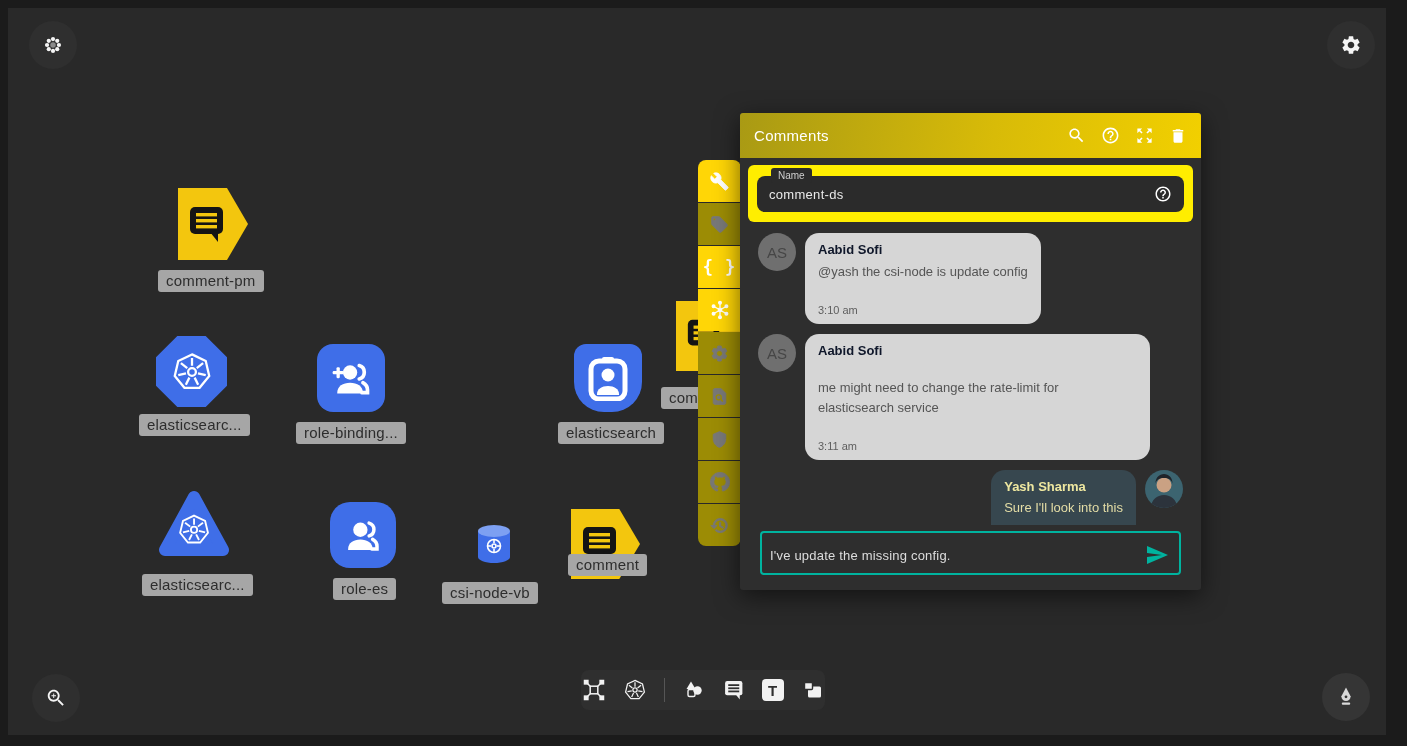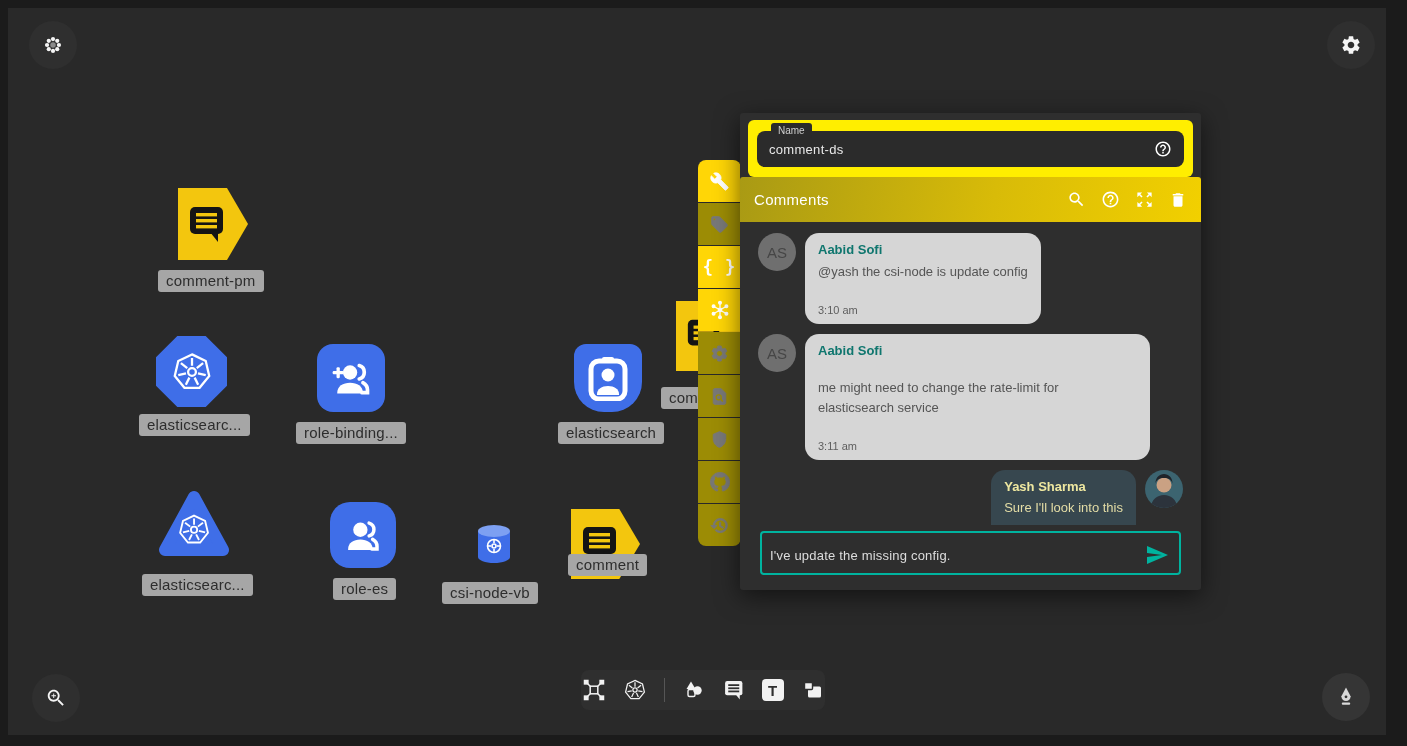--- a/index.html
+++ b/index.html
@@ -41,21 +41,21 @@
   #name-wrap { position:relative; background:#2b2b2b; border-radius:8px; height:36px; display:flex; align-items:center; padding:0 12px; }
   #name-chip { position:absolute; top:-8px; left:14px; background:#2b2b2b; color:#cfcfcf; font-size:10px; padding:2px 7px; border-radius:3px; }
   #name-input { flex:1; background:transparent; border:none; outline:none; color:#e8e8e8; font-size:13px; font-family:"Liberation Sans", sans-serif; letter-spacing:.3px; }
 
   #messages { flex:1; padding:11px 18px 0; overflow:hidden; }
   .msg-row { display:flex; align-items:flex-start; margin-bottom:10px; }
   .msg-row.right { justify-content:flex-end; }
   .avatar { width:38px; height:38px; border-radius:50%; background:#6f6f6f; color:#464646; font-size:15px; display:flex; align-items:center; justify-content:center; flex:0 0 38px; }
   .photo-avatar { width:38px; height:38px; border-radius:50%; overflow:hidden; flex:0 0 38px; margin-left:9px; }
   .bubble { background:#d6d6d6; border-radius:14px; padding:9px 13px 8px; margin-left:9px; max-width:345px; }
-  .bubble .author { font-size:13px; font-weight:bold; color:#0f766e; }
+  .bubble .author { font-size:13px; font-weight:bold; color:#0f172a; }
   .bubble .text { font-size:13px; color:#555; margin-top:5px; line-height:1.55; }
   .bubble.spaced .text { margin-top:20px; }
   .bubble .time { font-size:11px; color:#5e5e5e; margin-top:22px; }
   .bubble.dark { background:#37474f; margin-left:0; }
   .bubble.dark .author { color:#efe8a0; }
   .bubble.dark .text { color:#e4dda6; margin-top:4px; }
   .bubble.dark .time { color:#97a0a3; text-align:right; }
 
   #composer { margin:6px 20px 15px; flex:0 0 44px; border:2px solid #00b39f; border-radius:4px; display:flex; align-items:center; padding:4px 10px 0 8px; }
   #composer-input { flex:1; background:transparent; border:none; outline:none; color:#dddddd; font-size:13px; font-family:"Liberation Sans", sans-serif; letter-spacing:.2px; }
@@ -242,44 +242,44 @@
         </svg>
     </div>
     <div class="tile inactive">
       <svg width="19" height="19" viewBox="0 0 24 24">
           <path d="M13 3a9 9 0 0 0-9 9H1l3.89 3.89.07.14L9 12H6a7 7 0 1 1 7 7c-1.93 0-3.68-.79-4.94-2.06l-1.42 1.42A8.95 8.95 0 0 0 13 21a9 9 0 0 0 0-18zm-1 5v5l4.28 2.54.72-1.21-3.5-2.08V8z"></path>
         </svg>
     </div>
   </div>
 
   <div id="comments-panel">
+    <div id="panel-header">
+      <span id="panel-title">Comments</span>
+      <div id="header-actions">
+        <svg width="19" height="19" viewBox="0 0 24 24" fill="#fff">
+            <path d="M15.5 14h-.79l-.28-.27C15.41 12.59 16 11.11 16 9.5 16 5.91 13.09 3 9.5 3S3 5.91 3 9.5 5.91 16 9.5 16c1.61 0 3.09-.59 4.23-1.57l.27.28v.79l5 4.99L20.49 19l-4.99-5zm-6 0C7.01 14 5 11.99 5 9.5S7.01 5 9.5 5 14 7.01 14 9.5 11.99 14 9.5 14z"></path>
+          </svg>
+        <svg width="19" height="19" viewBox="0 0 24 24" fill="#fff">
+            <path d="M11 18h2v-2h-2v2zm1-16C6.48 2 2 6.48 2 12s4.48 10 10 10 10-4.48 10-10S17.52 2 12 2zm0 18c-4.41 0-8-3.59-8-8s3.59-8 8-8 8 3.59 8 8-3.59 8-8 8zm0-14c-2.21 0-4 1.79-4 4h2c0-1.1.9-2 2-2s2 .9 2 2c0 2-3 1.75-3 5h2c0-2.25 3-2.5 3-5 0-2.21-1.79-4-4-4z"></path>
+          </svg>
+        <svg width="19" height="19" viewBox="0 0 24 24" fill="#fff">
+            <path d="M15 3l2.3 2.3-2.89 2.87 1.42 1.42L18.7 6.7 21 9V3h-6zM3 9l2.3-2.3 2.87 2.89 1.42-1.42L6.7 5.3 9 3H3v6zm6 12l-2.3-2.3 2.89-2.87-1.42-1.42L5.3 17.3 3 15v6h6zm12-6l-2.3 2.3-2.87-2.89-1.42 1.42 2.89 2.87L15 21h6v-6z"></path>
+          </svg>
+        <svg width="18" height="18" viewBox="0 0 24 24" fill="#fff">
+            <path d="M6 19c0 1.1.9 2 2 2h8c1.1 0 2-.9 2-2V7H6v12zM19 4h-3.5l-1-1h-5l-1 1H5v2h14V4z"></path>
+          </svg>
+      </div>
+    </div>
+
     <div id="name-section">
       <div id="name-wrap">
         <span id="name-chip">Name</span>
         <input id="name-input" type="text" value="comment-ds" style="">
         <svg width="18" height="18" viewBox="0 0 24 24" fill="#fff">
             <path d="M11 18h2v-2h-2v2zm1-16C6.48 2 2 6.48 2 12s4.48 10 10 10 10-4.48 10-10S17.52 2 12 2zm0 18c-4.41 0-8-3.59-8-8s3.59-8 8-8 8 3.59 8 8-3.59 8-8 8zm0-14c-2.21 0-4 1.79-4 4h2c0-1.1.9-2 2-2s2 .9 2 2c0 2-3 1.75-3 5h2c0-2.25 3-2.5 3-5 0-2.21-1.79-4-4-4z"></path>
-          </svg>
-      </div>
-    </div>
-
-    <div id="panel-header">
-      <span id="panel-title">Comments</span>
-      <div id="header-actions">
-        <svg width="19" height="19" viewBox="0 0 24 24" fill="#fff">
-            <path d="M15.5 14h-.79l-.28-.27C15.41 12.59 16 11.11 16 9.5 16 5.91 13.09 3 9.5 3S3 5.91 3 9.5 5.91 16 9.5 16c1.61 0 3.09-.59 4.23-1.57l.27.28v.79l5 4.99L20.49 19l-4.99-5zm-6 0C7.01 14 5 11.99 5 9.5S7.01 5 9.5 5 14 7.01 14 9.5 11.99 14 9.5 14z"></path>
-          </svg>
-        <svg width="19" height="19" viewBox="0 0 24 24" fill="#fff">
-            <path d="M11 18h2v-2h-2v2zm1-16C6.48 2 2 6.48 2 12s4.48 10 10 10 10-4.48 10-10S17.52 2 12 2zm0 18c-4.41 0-8-3.59-8-8s3.59-8 8-8 8 3.59 8 8-3.59 8-8 8zm0-14c-2.21 0-4 1.79-4 4h2c0-1.1.9-2 2-2s2 .9 2 2c0 2-3 1.75-3 5h2c0-2.25 3-2.5 3-5 0-2.21-1.79-4-4-4z"></path>
-          </svg>
-        <svg width="19" height="19" viewBox="0 0 24 24" fill="#fff">
-            <path d="M15 3l2.3 2.3-2.89 2.87 1.42 1.42L18.7 6.7 21 9V3h-6zM3 9l2.3-2.3 2.87 2.89 1.42-1.42L6.7 5.3 9 3H3v6zm6 12l-2.3-2.3 2.89-2.87-1.42-1.42L5.3 17.3 3 15v6h6zm12-6l-2.3 2.3-2.87-2.89-1.42 1.42 2.89 2.87L15 21h6v-6z"></path>
-          </svg>
-        <svg width="18" height="18" viewBox="0 0 24 24" fill="#fff">
-            <path d="M6 19c0 1.1.9 2 2 2h8c1.1 0 2-.9 2-2V7H6v12zM19 4h-3.5l-1-1h-5l-1 1H5v2h14V4z"></path>
           </svg>
       </div>
     </div>
 
     <div id="messages">
       <div class="msg-row">
         <div class="avatar">AS</div>
         <div class="bubble">
           <div class="author">Aabid Sofi</div>
           <div class="text">@yash the csi-node is update config</div>

